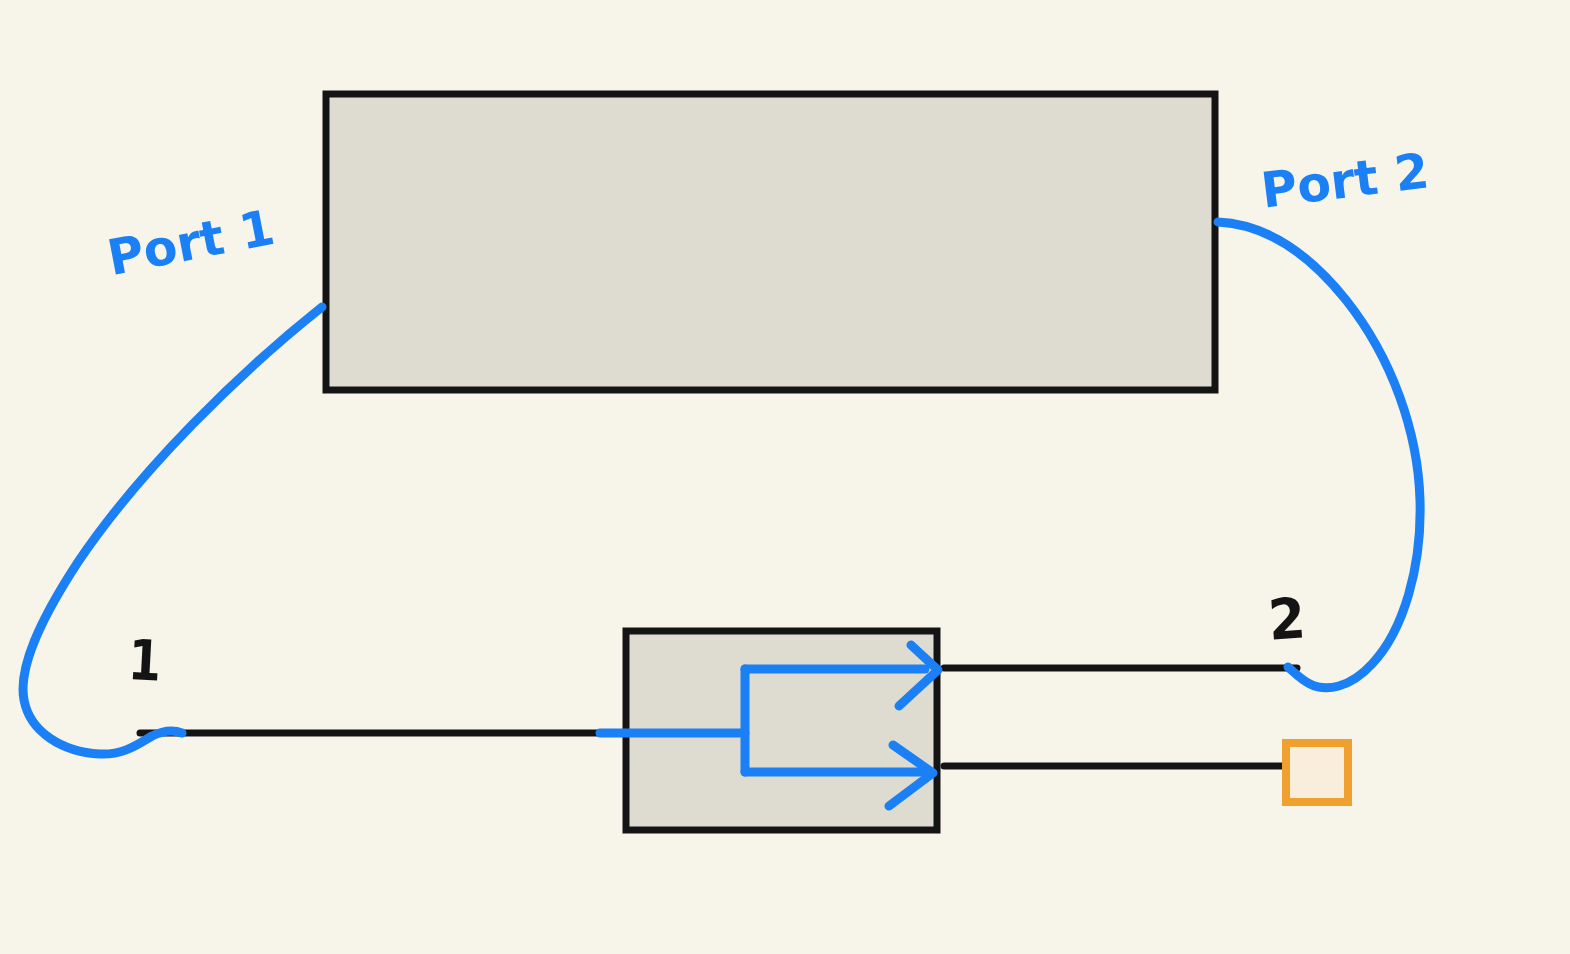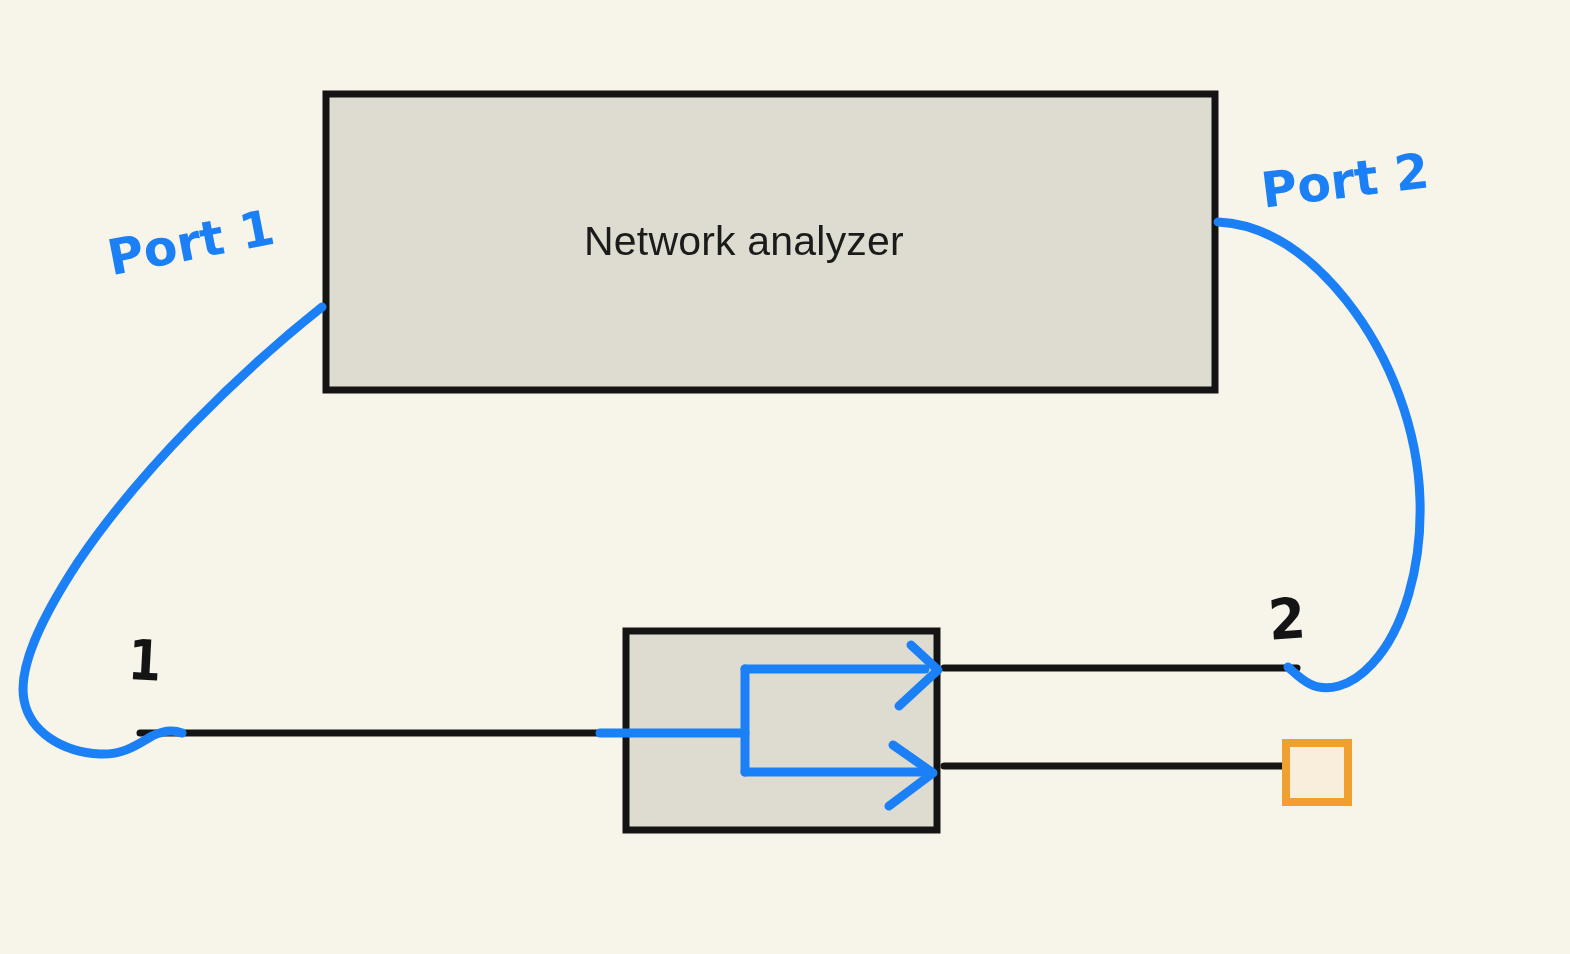--- a/index.html
+++ b/index.html
@@ -113,21 +113,20 @@
 
     <path d="M 745 669 L 745 772" fill="none" stroke="#1b80f5" stroke-width="9" stroke-linecap="round"></path>
 
     <path d="M 745 669 L 925 669" fill="none" stroke="#1b80f5" stroke-width="9" stroke-linecap="round"></path>
     <path d="M 911 645 L 938 670 L 899 706" fill="none" stroke="#1b80f5" stroke-width="9" stroke-linecap="round" stroke-linejoin="round"></path>
 
     <path d="M 745 772 L 925 772" fill="none" stroke="#1b80f5" stroke-width="9" stroke-linecap="round"></path>
     <path d="M 893 745 L 933 773 L 889 806" fill="none" stroke="#1b80f5" stroke-width="9" stroke-linecap="round" stroke-linejoin="round"></path>
   </svg>
 
-  <div class="box-label" style="left:584px; top:218px;">Network analyzer</div>
 
   <div class="hand-label" id="port1-label">Port 1</div>
 
   <div class="hand-label" id="port2-label">Port 2</div>
 
   <div class="hand-label black" id="dut-port1-label">1</div>
 
   <div class="hand-label black" id="dut-port2-label">2</div>
 
 </div>

